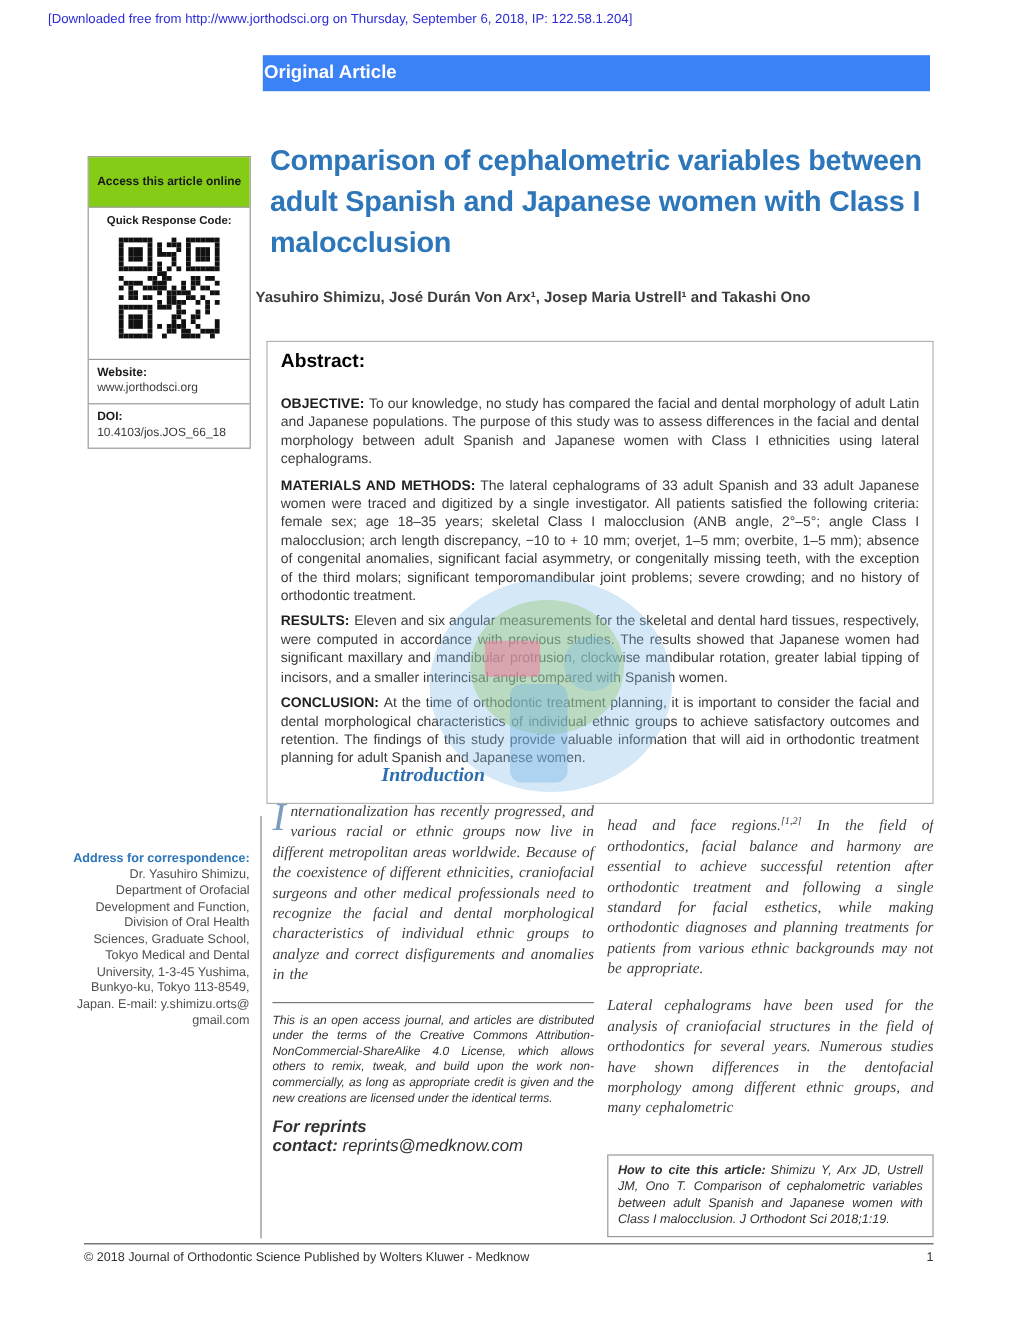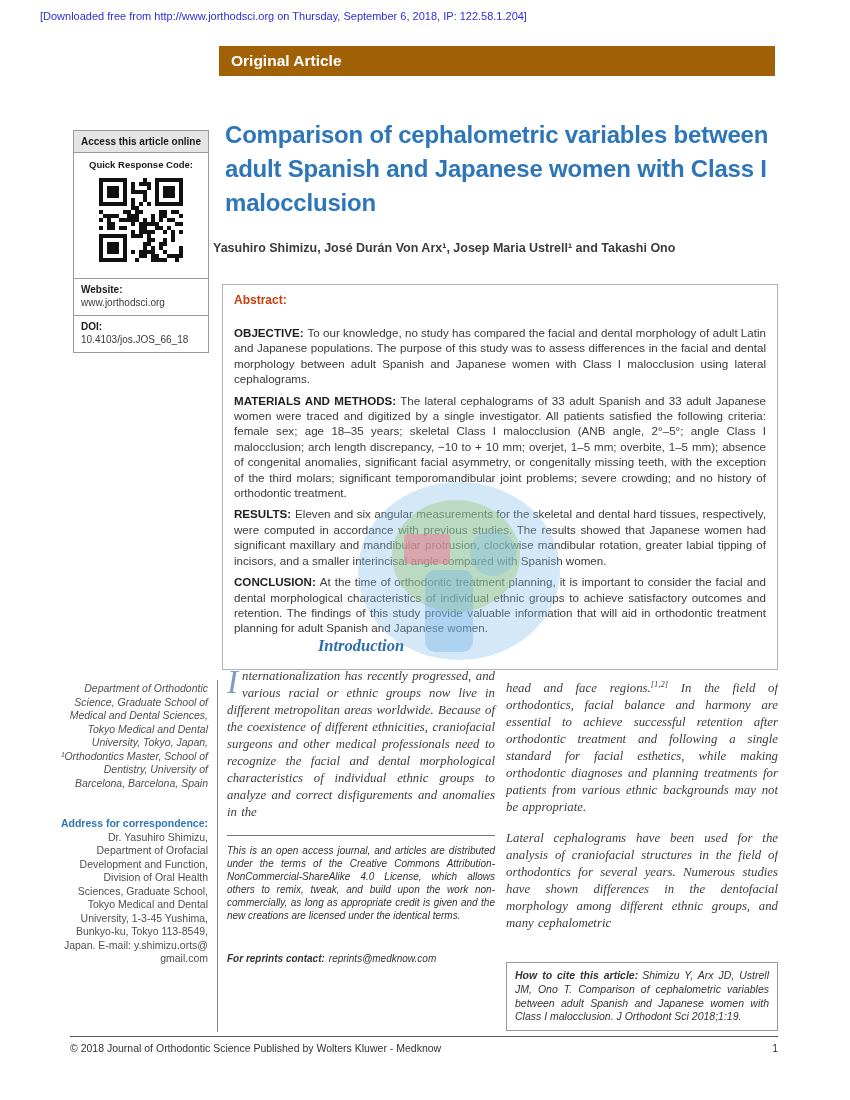--- a/index.html
+++ b/index.html
@@ -7,42 +7,42 @@
     width:850px;height:1100px;position:relative;background:#ffffff;
     font-family:"Liberation Sans",sans-serif;color:#3a3a3a;overflow:hidden;
   }
   .abs{position:absolute;}
 
   
   .download-notice{left:40px;top:10px;font-size:11px;color:#2d2dd7;white-space:nowrap;}
 
   
   .category-bar{
-    left:219px;top:46px;width:556px;height:30px;background:#a16207;color:#ffffff;
-    font-weight:bold;font-size:15.5px;line-height:30px;padding-left:12px;box-sizing:border-box;
+    left:219px;top:46px;width:556px;height:30px;background:#3b82f6;color:#ffffff;
+    font-weight:bold;font-size:15.5px;line-height:30px;padding-left:1px;box-sizing:border-box;
   }
 
   
   .access-box{left:73px;top:130px;width:134px;border:1px solid #9a9a9a;background:#fff;}
-  .access-header{background:#e5e5e5;border-bottom:1px solid #9a9a9a;font-weight:bold;
-    font-size:10px;text-align:center;padding:5px 2px;color:#1a1a1a;}
+  .access-header{background:#84cc16;border-bottom:1px solid #9a9a9a;font-weight:bold;
+    font-size:10px;text-align:center;padding:15px 2px;color:#1a1a1a;}
   .qr-label{font-weight:bold;font-size:9.5px;text-align:center;padding:6px 0 2px;color:#1a1a1a;}
   .qr-wrap{text-align:center;padding:2px 0 8px;}
   .access-sec{border-top:1px solid #9a9a9a;padding:4px 7px 6px;font-size:10px;line-height:13px;}
   .access-sec .lab{font-weight:bold;display:block;color:#1a1a1a;}
 
   
   .title{left:225px;top:118px;width:556px;font-size:24px;line-height:34px;font-weight:bold;
     color:#2d76b9;letter-spacing:-0.2px;}
   .authors{left:213px;top:241px;width:556px;font-size:12.5px;font-weight:bold;color:#3c3c3c;}
 
   
   .abstract-box{left:222px;top:284px;width:556px;height:386px;border:1px solid #b3b3b3;
     padding:8px 11px;box-sizing:border-box;}
-  .abs-label{color:#c2410c;font-weight:bold;font-size:12px;margin:0 0 18px;}
+  .abs-label{color:#000000;font-weight:bold;font-size:16px;margin:0 0 18px;}
   .abs-p{font-size:11.6px;line-height:15.4px;text-align:justify;margin:6px 0;color:#3a3a3a;}
   .abs-p .seclabel{color:#1f1f1f;margin-right:4px;}
   .kw-label{color:#2d76b9;font-weight:bold;font-size:12px;margin:10px 0 2px;}
   .kw-line{font-size:11.6px;color:#3a3a3a;}
 
   
   .margin-col{left:60px;top:682px;width:148px;text-align:right;font-size:10.5px;
     line-height:13.5px;color:#4f4f4f;}
   .affil{font-style:italic;}
   .corr-label{color:#2d76b9;font-weight:bold;margin-top:27px;}
@@ -51,21 +51,21 @@
   .right-col{left:506px;top:680px;width:272px;font-style:italic;}
   .right-text{height:282px;overflow:hidden;}
   .sec-heading{font-family:"Liberation Serif",serif;font-weight:bold;color:#2d6fae;
     font-size:16.5px;text-align:center;margin:0 0 12px;}
   .body-p{font-family:"Liberation Serif",serif;font-size:12.8px;line-height:17px;
     text-align:justify;color:#3d3d3d;margin:0 0 14px;word-spacing:1px;}
   .dropcap{float:left;font-size:33px;line-height:29px;padding-right:4px;color:#7d9cc2;}
   .body-p sup{font-size:8.5px;line-height:0;}
   .oa-rule{border:0;border-top:1px solid #777;margin:10px 0 8px;}
   .oa-note{font-size:10px;line-height:13px;text-align:justify;color:#333;}
-  .reprints{font-size:10px;margin-top:31px;color:#333;}
+  .reprints{font-size:14px;margin-top:8px;color:#333;}
   .reprints .lab{font-weight:bold;margin-right:4px;}
   .cite-box{border:1px solid #999;padding:6px 8px;font-size:10.5px;line-height:13.8px;
     color:#333;text-align:justify;}
   .cite-box .lab{font-weight:bold;margin-right:4px;}
 
   
   .footer-rule{left:70px;top:1036px;width:708px;border-top:1px solid #555;}
   .footer{left:70px;top:1042px;width:708px;display:flex;justify-content:space-between;
     font-size:10.5px;color:#333;}
 
@@ -316,35 +316,34 @@
     <span>10.4103/jos.JOS_66_18</span>
   </div>
 </div>
 
 <div class="abs title">Comparison of cephalometric variables between adult Spanish and Japanese women with Class I malocclusion</div>
 <div class="abs authors">Yasuhiro Shimizu, José Durán Von Arx¹, Josep Maria Ustrell¹ and Takashi Ono</div>
 
 <div class="abs abstract-box">
   <div class="abs-label">Abstract:</div>
   <p class="abs-p">
-    <b class="seclabel">OBJECTIVE:</b><span>To our knowledge, no study has compared the facial and dental morphology of adult Latin and Japanese populations. The purpose of this study was to assess differences in the facial and dental morphology between adult Spanish and Japanese women with Class I malocclusion using lateral cephalograms.</span>
+    <b class="seclabel">OBJECTIVE:</b><span>To our knowledge, no study has compared the facial and dental morphology of adult Latin and Japanese populations. The purpose of this study was to assess differences in the facial and dental morphology between adult Spanish and Japanese women with Class I ethnicities using lateral cephalograms.</span>
   </p>
   <p class="abs-p">
     <b class="seclabel">MATERIALS AND METHODS:</b><span>The lateral cephalograms of 33 adult Spanish and 33 adult Japanese women were traced and digitized by a single investigator. All patients satisfied the following criteria: female sex; age 18–35 years; skeletal Class I malocclusion (ANB angle, 2°–5°; angle Class I malocclusion; arch length discrepancy, −10 to + 10 mm; overjet, 1–5 mm; overbite, 1–5 mm); absence of congenital anomalies, significant facial asymmetry, or congenitally missing teeth, with the exception of the third molars; significant temporomandibular joint problems; severe crowding; and no history of orthodontic treatment.</span>
   </p>
   <p class="abs-p">
     <b class="seclabel">RESULTS:</b><span>Eleven and six angular measurements for the skeletal and dental hard tissues, respectively, were computed in accordance with previous studies. The results showed that Japanese women had significant maxillary and mandibular protrusion, clockwise mandibular rotation, greater labial tipping of incisors, and a smaller interincisal angle compared with Spanish women.</span>
   </p>
   <p class="abs-p">
     <b class="seclabel">CONCLUSION:</b><span>At the time of orthodontic treatment planning, it is important to consider the facial and dental morphological characteristics of individual ethnic groups to achieve satisfactory outcomes and retention. The findings of this study provide valuable information that will aid in orthodontic treatment planning for adult Spanish and Japanese women.</span>
   </p>
 </div>
 
 <div class="abs margin-col">
-  <div class="affil">Department of Orthodontic Science, Graduate School of Medical and Dental Sciences, Tokyo Medical and Dental University, Tokyo, Japan, ¹Orthodontics Master, School of Dentistry, University of Barcelona, Barcelona, Spain</div>
   <div class="corr-label">Address for correspondence:</div>
   <div class="corr">Dr. Yasuhiro Shimizu, Department of Orofacial Development and Function, Division of Oral Health Sciences, Graduate School, Tokyo Medical and Dental University, 1-3-45 Yushima, Bunkyo-ku, Tokyo 113-8549, Japan. E-mail: y.shimizu.orts@ gmail.com</div>
 </div>
 
 <div class="abs col-divider"></div>
 
 <div class="abs mid-col">
   <div class="sec-heading">Introduction</div>
   <p class="body-p">
     <span class="dropcap">I</span><span>nternationalization has recently progressed, and various racial or ethnic groups now live in different metropolitan areas worldwide. Because of the coexistence of different ethnicities, craniofacial surgeons and other medical professionals need to recognize the facial and dental morphological characteristics of individual ethnic groups to analyze and correct disfigurements and anomalies in the</span>

